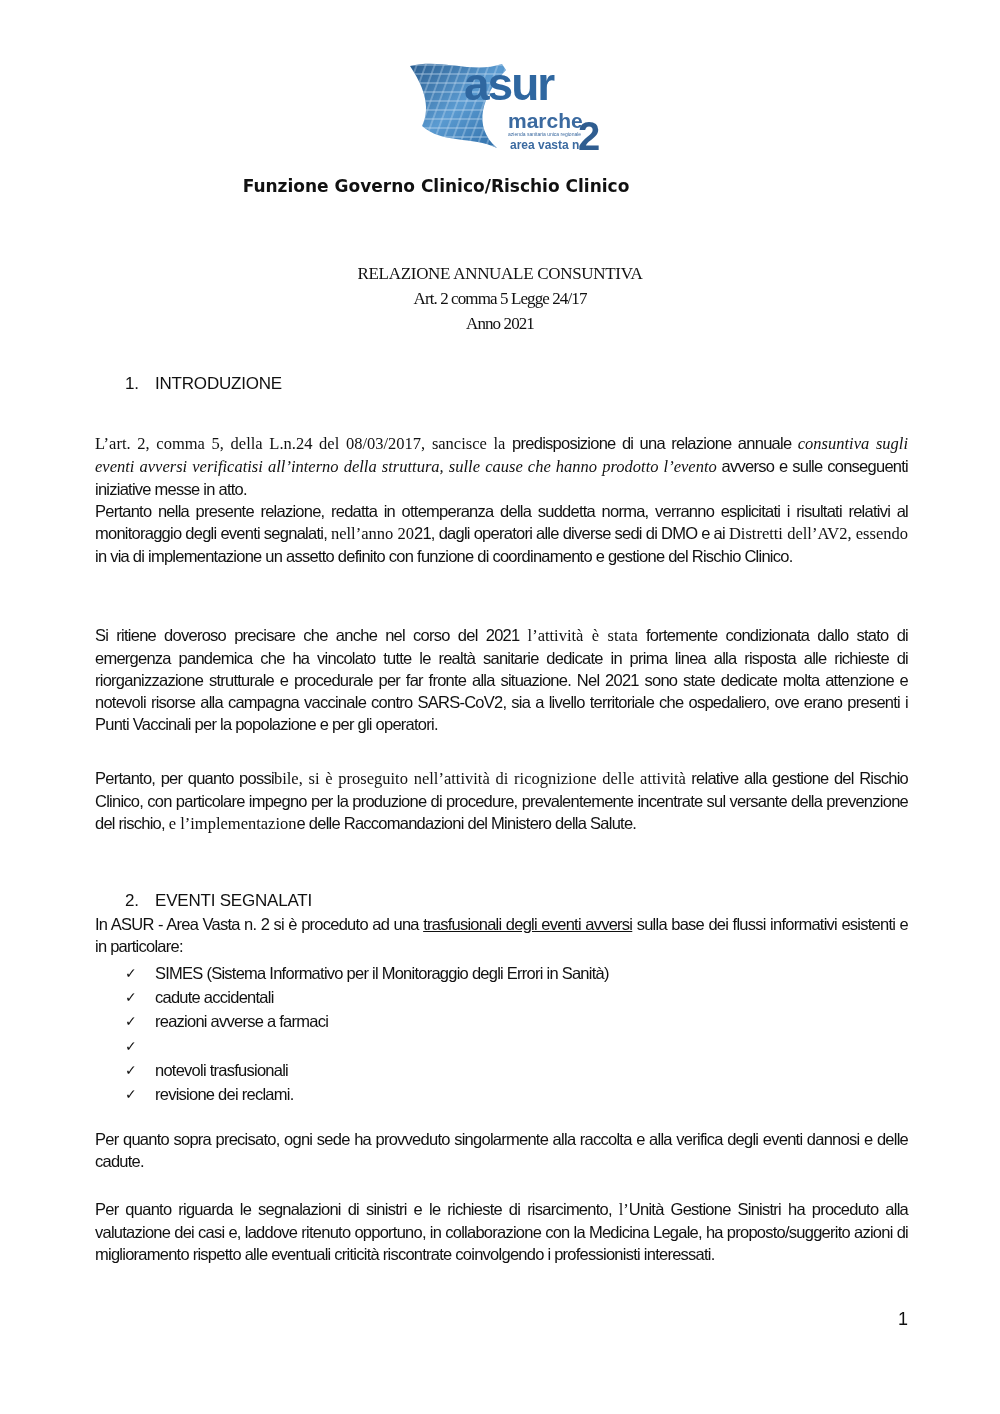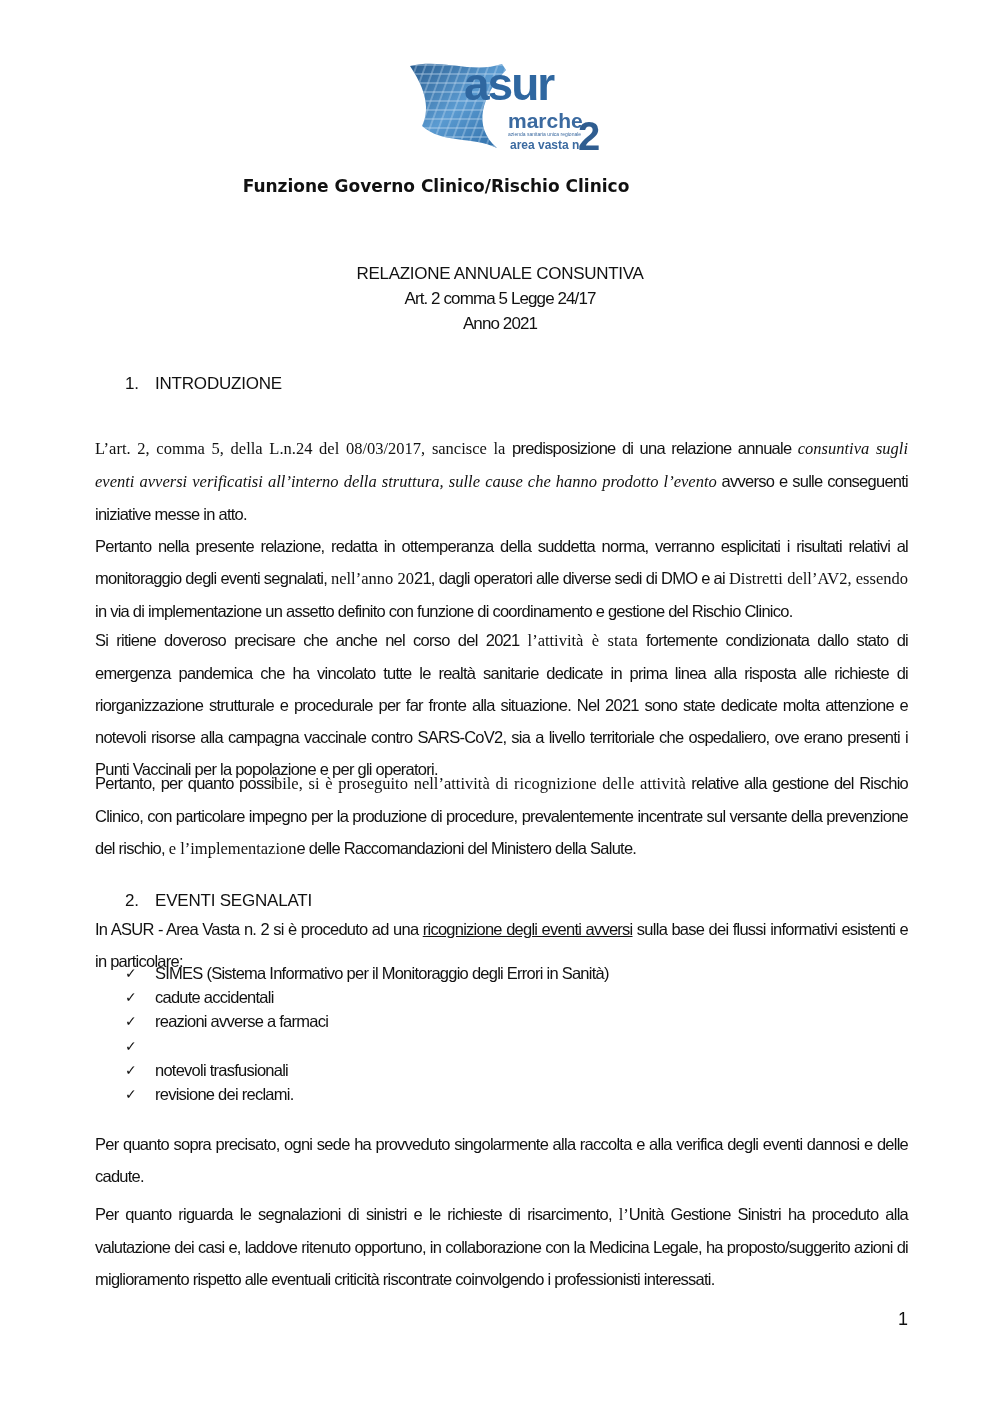--- a/index.html
+++ b/index.html
@@ -5,31 +5,31 @@
   html, body { margin: 0; padding: 0; background: #ffffff; }
   body { width: 1000px; height: 1414px; position: relative; overflow: hidden; color: #111; }
   .page { position: absolute; left: 0; top: 0; width: 1000px; height: 1414px; }
 
   .logo { position: absolute; left: 402px; top: 56px; width: 200px; height: 100px; }
 
   .func-title { position: absolute; left: 0; width: 872px; top: 176px; text-align: center;
     font-family: "DejaVu Sans", sans-serif; font-weight: bold; font-size: 17px; }
 
   .report-title { position: absolute; left: 0; width: 1000px; text-align: center; font-size: 17px;
-    font-family: Liberation Sans, sans-serif; letter-spacing: -0.3px; }
+    font-family: Liberation Serif, serif; letter-spacing: -0.3px; }
   .rt1 { top: 264px; }
   .rt2 { top: 289px; letter-spacing: -0.9px; }
   .rt3 { top: 314px; letter-spacing: -0.9px; }
 
   .section-heading { position: absolute; left: 125px; font-size: 17px; font-family: "Liberation Sans", sans-serif; letter-spacing: -0.2px; }
   .section-heading .num { display: inline-block; width: 30px; }
   .sh1 { top: 374px; }
   .sh2 { top: 891px; }
 
-  .para { position: absolute; left: 95px; width: 813px; font-size: 16.5px; line-height: 32px;
+  .para { position: absolute; left: 95px; width: 813px; font-size: 16.5px; line-height: 22px;
     text-align: justify; font-family: "Liberation Sans", sans-serif; letter-spacing: -0.75px; }
   .para .ser { font-family: "Liberation Serif", serif; letter-spacing: 0; }
   .para .it { font-family: "Liberation Serif", serif; font-style: italic; letter-spacing: 0; }
   .para .ul { text-decoration: underline; }
   .p1 { top: 432px; }
   .p2 { top: 624px; }
   .p3 { top: 767px; }
   .p4 { top: 913px; }
   .p5 { top: 1128px; }
   .p6 { top: 1198px; }
@@ -81,21 +81,21 @@
   <div class="para p1"><span class="ser">L’art. 2, comma 5, della L.n.24 del 08/03/2017, sancisce la </span><span>predisposizione di una relazione annuale </span><span class="it">consuntiva sugli eventi avversi verificatisi all’interno della struttura, sulle cause che hanno prodotto l’evento</span><span> avverso e sulle conseguenti iniziative messe in atto.</span><br><span>Pertanto nella presente relazione, redatta in ottemperanza della suddetta norma, verranno esplicitati i risultati relativi al monitoraggio degli eventi segnalati, </span><span class="ser">nell’anno 20</span><span>21, dagli operatori alle diverse sedi di DMO e ai </span><span class="ser">Distretti dell’AV2, essendo </span><span>in via di implementazione un assetto definito con funzione di coordinamento e gestione del Rischio Clinico.</span></div>
 
   <div class="para p2"><span>Si ritiene doveroso precisare che anche nel corso del 2021 </span><span class="ser">l’attività è stata</span><span> fortemente condizionata dallo stato di emergenza pandemica che ha vincolato tutte le realtà sanitarie dedicate in prima linea alla risposta alle richieste di riorganizzazione strutturale e procedurale per far fronte alla situazione. Nel 2021 sono state dedicate molta attenzione e notevoli risorse alla campagna vaccinale contro SARS-CoV2, sia a livello territoriale che ospedaliero, ove erano presenti i Punti Vaccinali per la popolazione e per gli operatori.</span></div>
 
   <div class="para p3"><span>Pertanto, per quanto possi</span><span class="ser">bile, si è proseguito nell’attività di ricognizione delle attività</span><span> relative alla gestione del Rischio Clinico, con particolare impegno per la produzione di procedure, prevalentemente incentrate sul versante della prevenzione del rischio, </span><span class="ser">e l’implementazion</span><span>e delle Raccomandazioni del Ministero della Salute.</span></div>
 
   <div class="section-heading sh2">
     <span class="num">2.</span><span>EVENTI SEGNALATI</span>
   </div>
 
-  <div class="para p4"><span>In ASUR - Area Vasta n. 2 si è proceduto ad una </span><span class="ul">ricognizione degli eventi avversi</span><span> sulla base dei flussi informativi esistenti e in particolare:</span></div>
+  <div class="para p4"><span>In ASUR - Area Vasta n. 2 si è proceduto ad una </span><span class="ul">trasfusionali degli eventi avversi</span><span> sulla base dei flussi informativi esistenti e in particolare:</span></div>
 
   <ul class="checklist">
     <li>
         <span class="check">✓</span>
         <span>SIMES (Sistema Informativo per il Monitoraggio degli Errori in Sanità)</span>
       </li>
     <li>
         <span class="check">✓</span>
         <span>cadute accidentali</span>
       </li>

